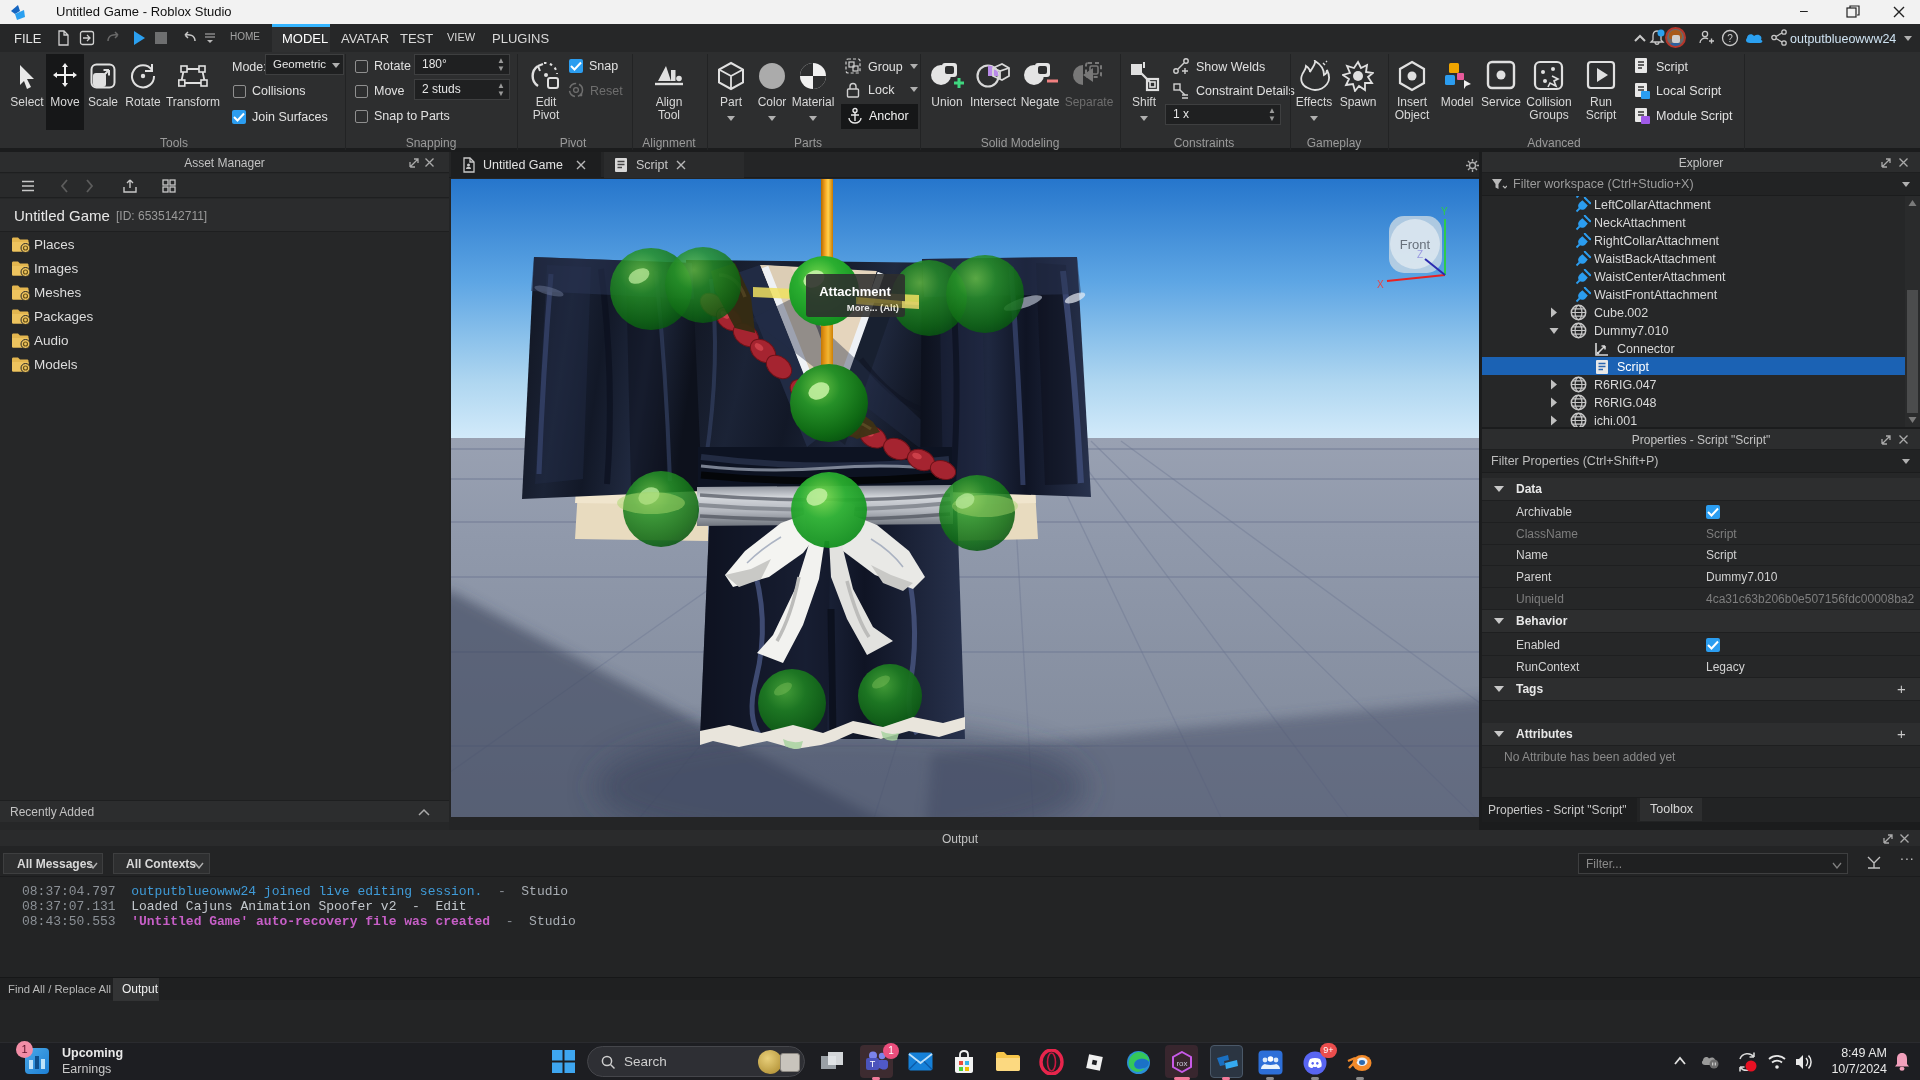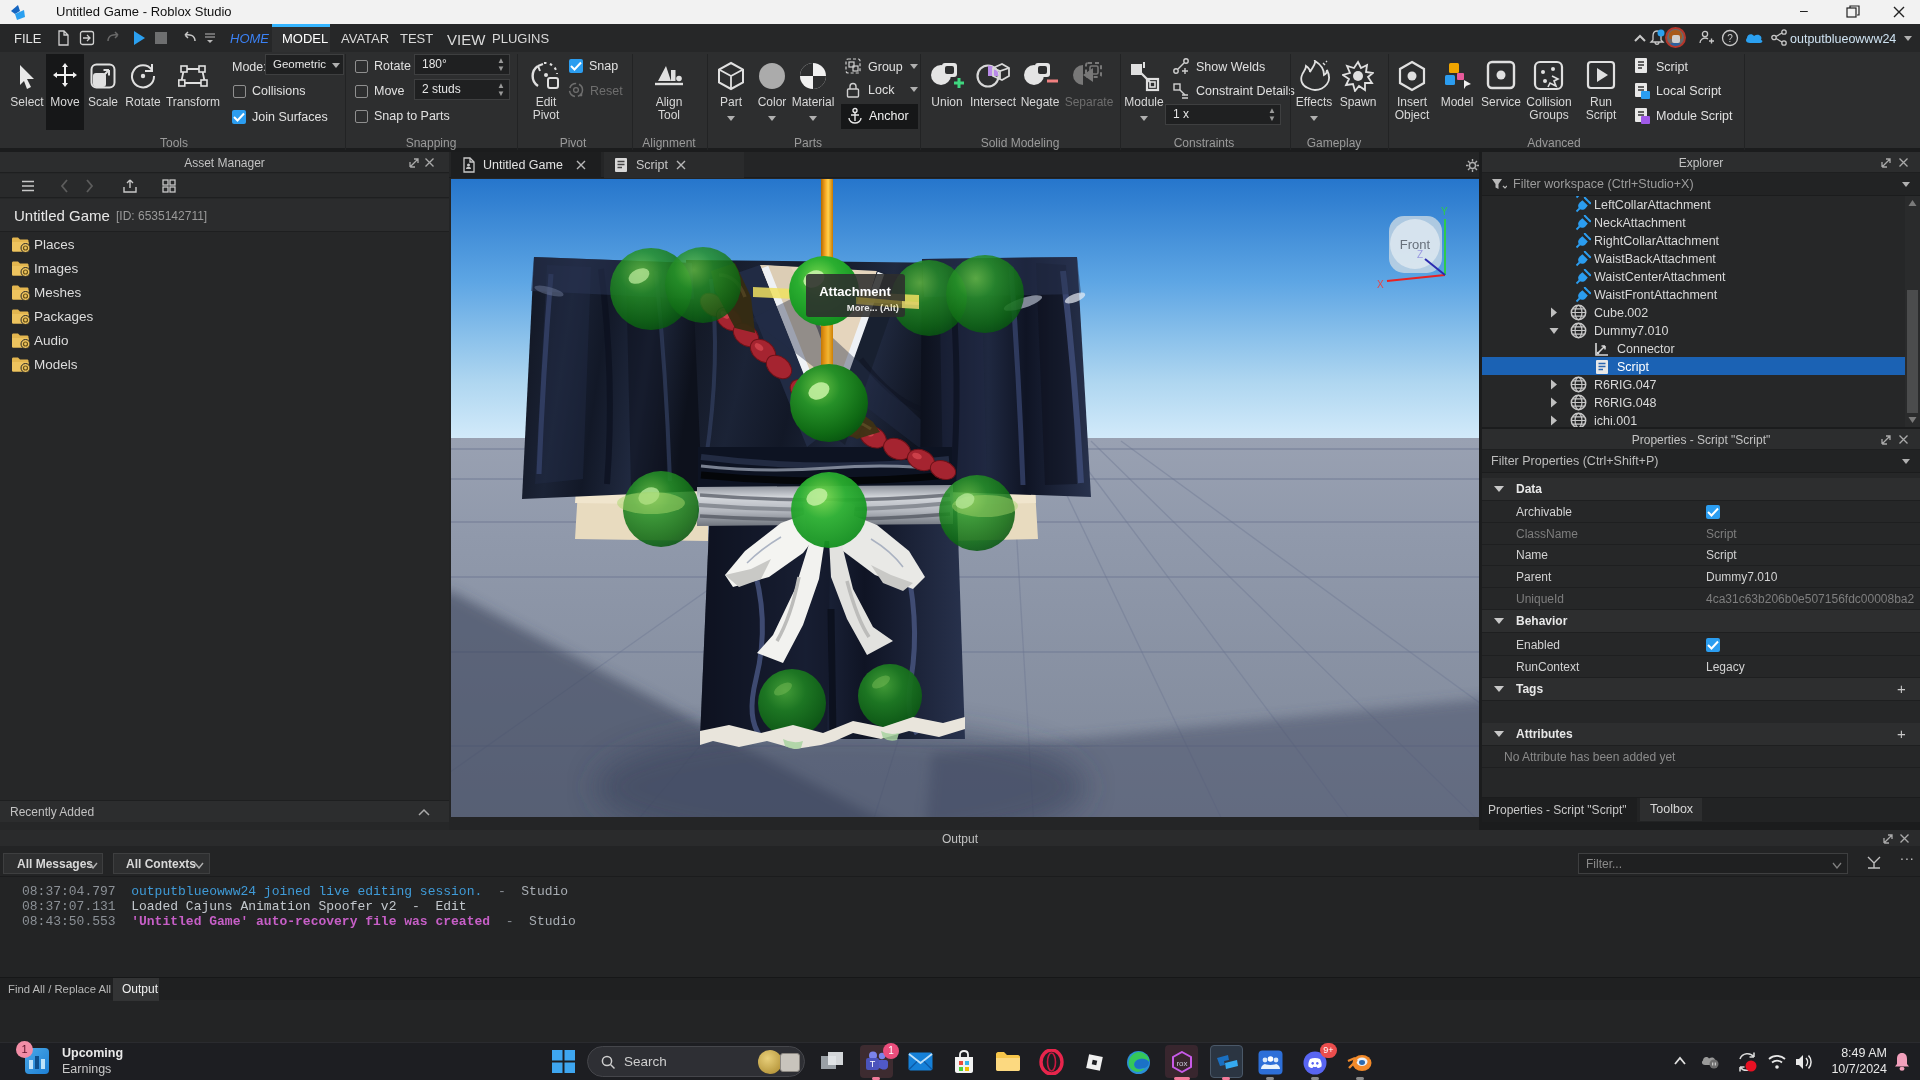--- a/index.html
+++ b/index.html
@@ -50,26 +50,26 @@
         <path d="M4 2 L15 9 L4 16 Z" fill="#2ba0f0"></path>
       </svg>
   <div class="abs" style="left:155px;top:8px;width:12px;height:12px;background:#6e6f70;"></div>
   <svg class="abs" style="left:180px;top:6px" width="17" height="16" viewBox="0 0 17 16">
         <path d="M15 11 C15 5 9 4 5 5 M5 5 L8 2 M5 5 L8 8" fill="none" stroke="#c8c8c8" stroke-width="1.5"></path>
       </svg>
   <svg class="abs" style="left:204px;top:9px" width="12" height="10" viewBox="0 0 12 10">
         <path d="M1 1 H11 M1 4 H11" stroke="#b8b8b8" stroke-width="1.2"></path>
         <path d="M3 7 L6 10 L9 7 Z" fill="#b8b8b8"></path>
       </svg>
-  <span class="abs" style="left:230px;top:7px;font-size:13px;color:#3b82f6;font-style:italic;">HOME</span>
+  <span class="abs" style="left:230px;top:7px;font-size:10px;color:#a3a3a3;">HOME</span>
   <div class="abs" style="left:272px;top:0;width:58px;height:28px;background:#2f3031;border-top:3px solid #35b5ff;"></div>
   <span class="abs" style="left:282px;top:7px;font-size:13px;color:#ffffff;">MODEL</span>
   <span class="abs" style="left:341px;top:7px;font-size:13px;color:#dadada;">AVATAR</span>
   <span class="abs" style="left:400px;top:7px;font-size:13px;color:#dadada;">TEST</span>
-  <span class="abs" style="left:447px;top:7px;font-size:15px;color:#dadada;">VIEW</span>
+  <span class="abs" style="left:447px;top:7px;font-size:11px;color:#dadada;">VIEW</span>
   <span class="abs" style="left:492px;top:7px;font-size:13px;color:#dadada;">PLUGINS</span>
   <svg class="abs" style="left:1633px;top:9px" width="14" height="10" viewBox="0 0 14 10">
         <path d="M2 8 L7 3 L12 8" fill="none" stroke="#c8c8c8" stroke-width="2"></path>
       </svg>
   <svg class="abs" style="left:1648px;top:5px" width="18" height="18" viewBox="0 0 18 18">
         <path d="M9 2 C6 2 5 4 5 7 L5 11 L3 13 H15 L13 11 L13 7 C13 4 12 2 9 2 Z M7 13 C7 16 11 16 11 13" fill="none" stroke="#c8c8c8" stroke-width="1.3"></path>
         <circle cx="13" cy="4" r="3.5" fill="#2ba0f0"></circle>
       </svg>
   <div class="abs" style="left:1665px;top:3px;width:21px;height:21px;border-radius:50%;border:2px solid #b5372b;background:#6a6a6a;overflow:hidden;">
     <div class="abs" style="left:2px;top:1px;width:13px;height:9px;background:#a85a1a;border-radius:6px 6px 2px 2px;"></div>
@@ -257,21 +257,21 @@
   <span class="seclab" style="left:1020px;">Solid Modeling</span>
   <div class="sep" style="left:1120px;"></div>
 
   <svg class="abs" style="left:1128px;top:8px" width="32" height="32" viewBox="0 0 32 32">
         <rect x="3" y="4" width="11" height="11" fill="#e0e0e0"></rect>
         <path d="M16 2 V8" stroke="#e0e0e0" stroke-width="2"></path>
         <path d="M12 12 L22 22" stroke="#e0e0e0" stroke-width="2.2"></path>
         <rect x="19" y="19" width="11" height="11" fill="none" stroke="#e0e0e0" stroke-width="2.2"></rect>
         <rect x="22" y="22" width="5" height="5" fill="none" stroke="#e0e0e0" stroke-width="1.6"></rect>
       </svg>
-  <span class="rlab" style="left:1144px;top:44px;">Module</span>
+  <span class="rlab" style="left:1144px;top:44px;">Shift</span>
   <span class="caret abs" style="left:1140px;top:64px;"></span>
   <svg class="abs" style="left:1172px;top:5px" width="18" height="18" viewBox="0 0 18 18">
         <circle cx="4" cy="14" r="2.2" fill="none" stroke="#d0d0d0" stroke-width="1.4"></circle>
         <circle cx="14" cy="4" r="2.2" fill="none" stroke="#d0d0d0" stroke-width="1.4"></circle>
         <path d="M6 12 L12 6" stroke="#d0d0d0" stroke-width="1.4"></path>
         <path d="M10 14 H16 M13 11 V17" stroke="#d0d0d0" stroke-width="1.4"></path>
       </svg>
   <span class="abs" style="left:1196px;top:8px;font-size:12.5px;color:#e0e0e0;">Show Welds</span>
   <svg class="abs" style="left:1172px;top:30px" width="18" height="18" viewBox="0 0 18 18">
         <rect x="2" y="2" width="6" height="6" fill="none" stroke="#d0d0d0" stroke-width="1.4"></rect>

